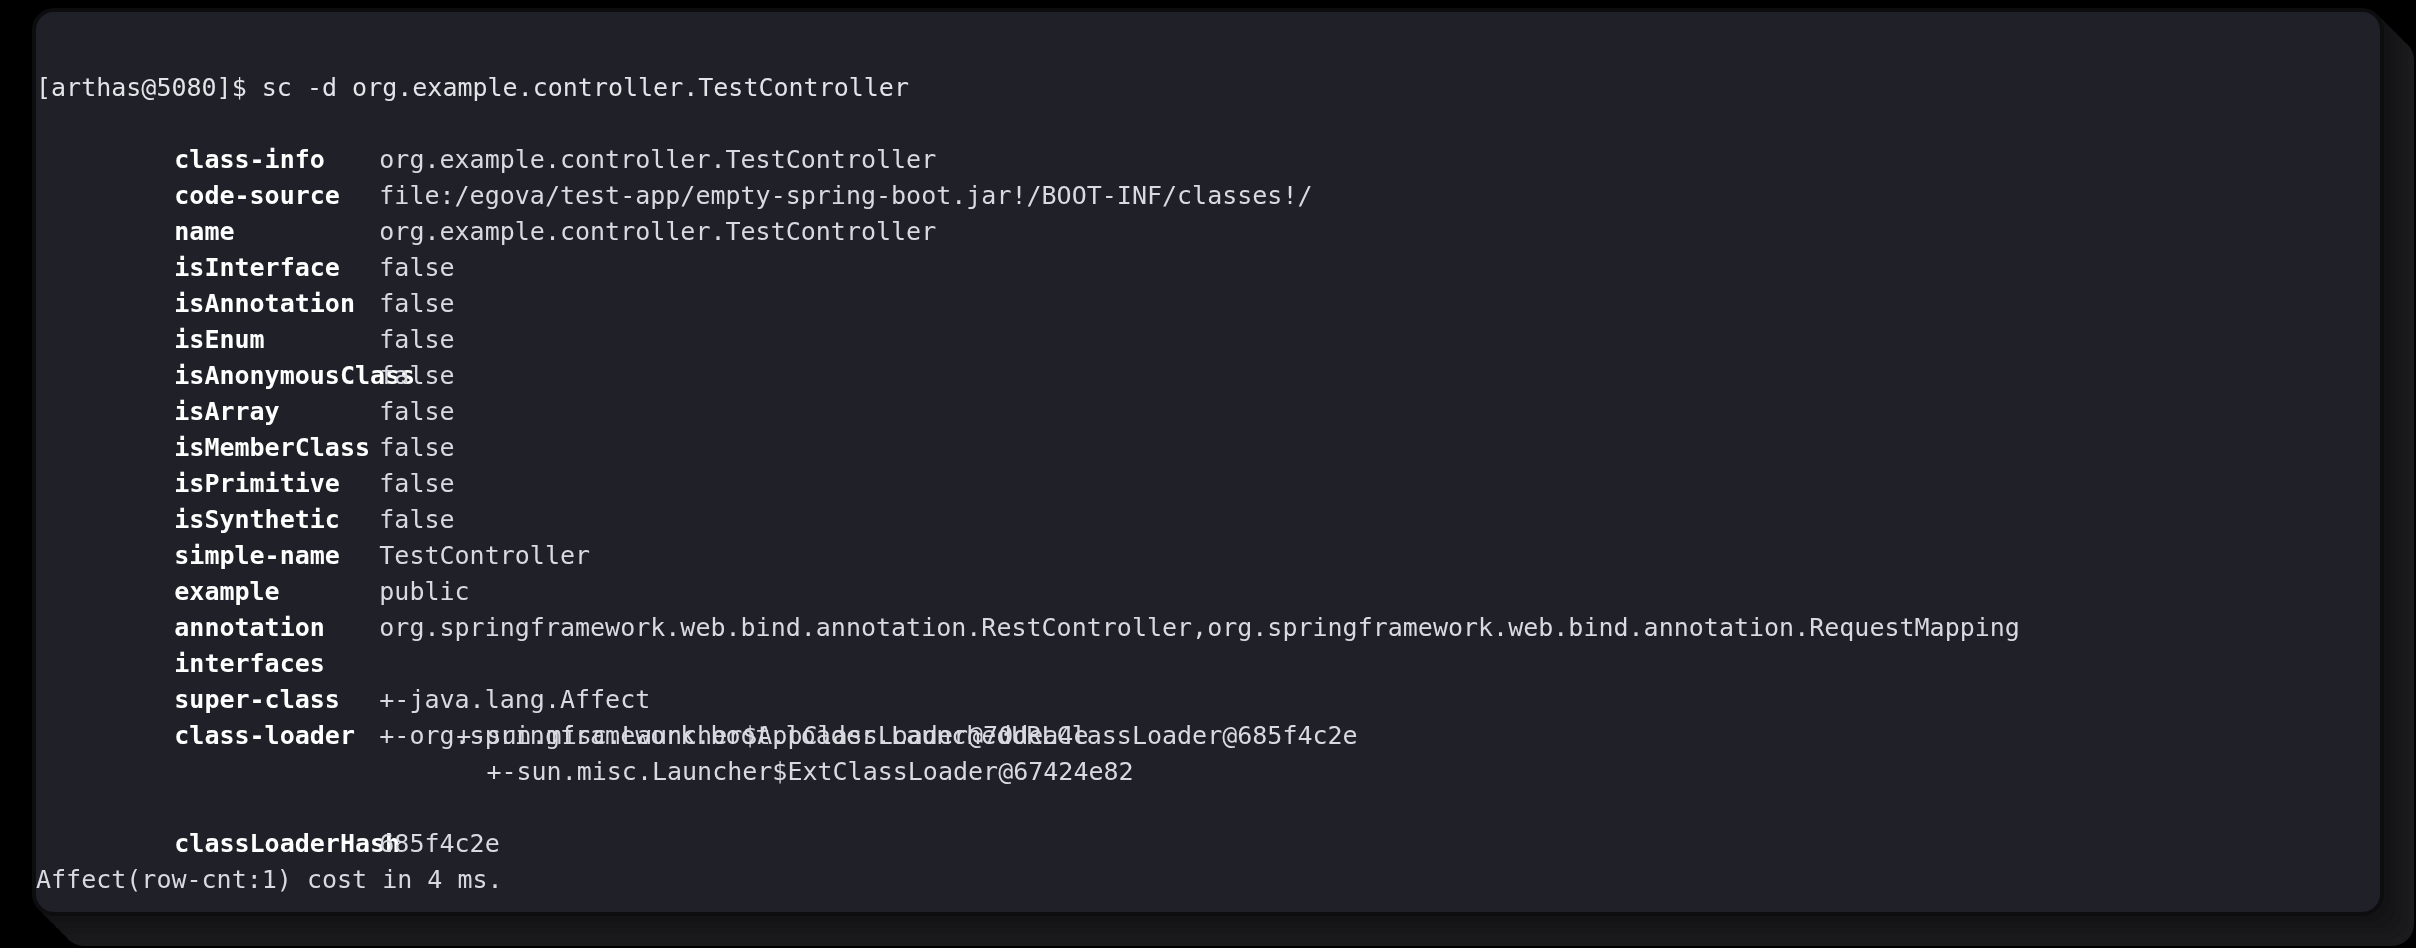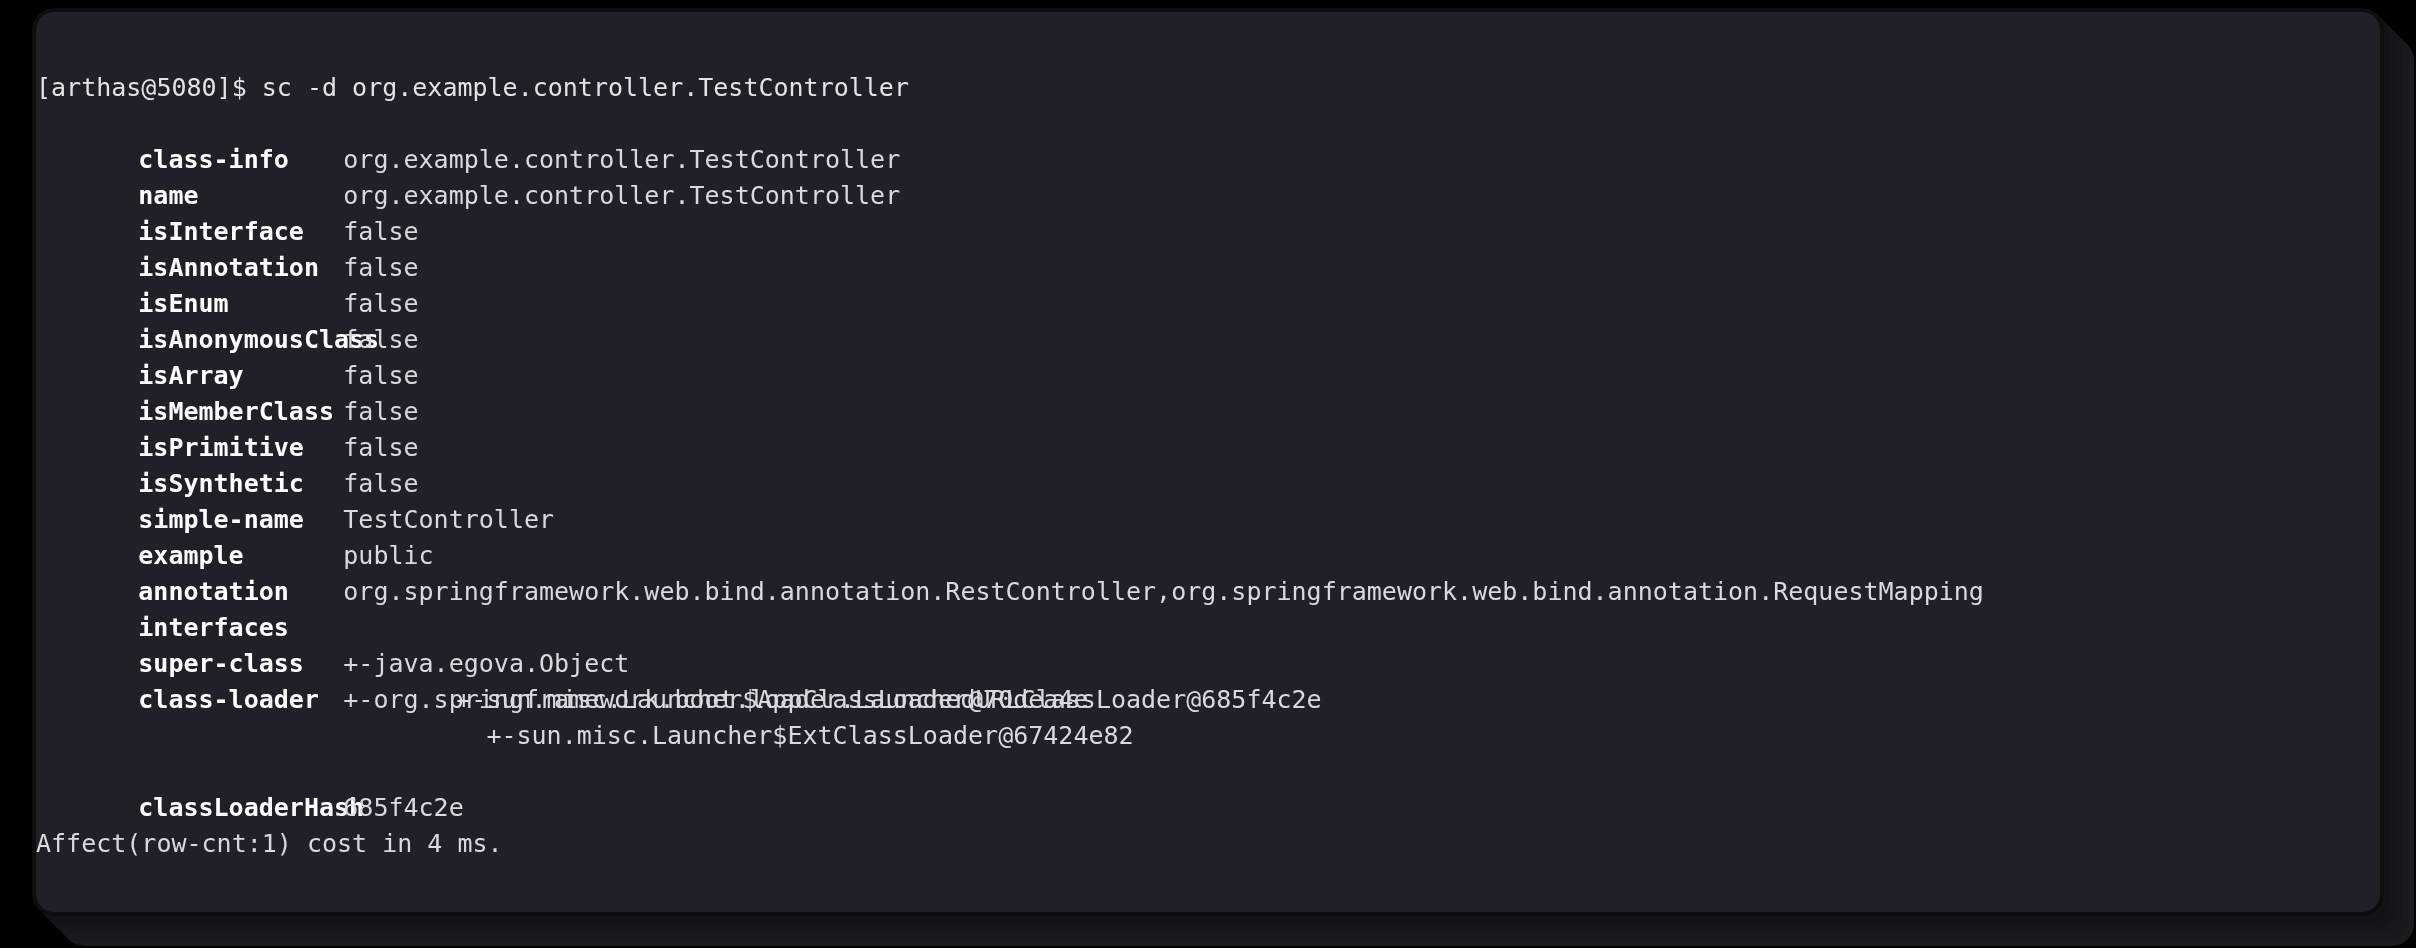--- a/index.html
+++ b/index.html
@@ -53,20 +53,21 @@
 
   .prompt-line {
     color: #e3e4e8;
     font-weight: 400;
     padding-left: 0px;
   }
 
   .kv {
     display: block;
     white-space: pre;
+    padding-left: 36px;
   }
 
   .kv .k {
     display: inline-block;
     width: 217px;
     font-weight: bold;
     color: #ffffff;
     padding-left: 12px;
     box-sizing: border-box;
   }
@@ -98,20 +99,23 @@
 
 <div id="terminal-window">
   <div id="terminal-screen">
 
     <div class="line prompt-line indent-prompt">[arthas@5080]$ sc -d org.example.controller.TestController</div>
 
     <div class="line kv">
       <span class="k">class-info</span><span class="v">org.example.controller.TestController</span>
     </div>
     <div class="line kv">
+      <span class="k">code-source</span><span class="v">file:/egova/test-app/empty-spring-boot.jar!/BOOT-INF/classes!/</span>
+    </div>
+    <div class="line kv">
       <span class="k">name</span><span class="v">org.example.controller.TestController</span>
     </div>
     <div class="line kv">
       <span class="k">isInterface</span><span class="v">false</span>
     </div>
     <div class="line kv">
       <span class="k">isAnnotation</span><span class="v">false</span>
     </div>
     <div class="line kv">
       <span class="k">isEnum</span><span class="v">false</span>
@@ -137,21 +141,21 @@
     <div class="line kv">
       <span class="k">example</span><span class="v">public</span>
     </div>
     <div class="line kv">
       <span class="k">annotation</span><span class="v">org.springframework.web.bind.annotation.RestController,org.springframework.web.bind.annotation.RequestMapping</span>
     </div>
     <div class="line kv">
       <span class="k">interfaces</span><span class="v"></span>
     </div>
     <div class="line kv">
-      <span class="k">super-class</span><span class="v">+-java.egova.Object</span>
+      <span class="k">super-class</span><span class="v">+-java.lang.Affect</span>
     </div>
     <div class="line kv">
       <span class="k">class-loader</span><span class="v">+-org.springframework.boot.loader.LaunchedURLClassLoader@685f4c2e</span>
     </div>
 
     <div class="line tree-line">                         +-sun.misc.Launcher$AppClassLoader@70dea4e</div>
     <div class="line tree-line">                           +-sun.misc.Launcher$ExtClassLoader@67424e82</div>
 
     <div class="line kv">
       <span class="k">classLoaderHash</span><span class="v">685f4c2e</span>

